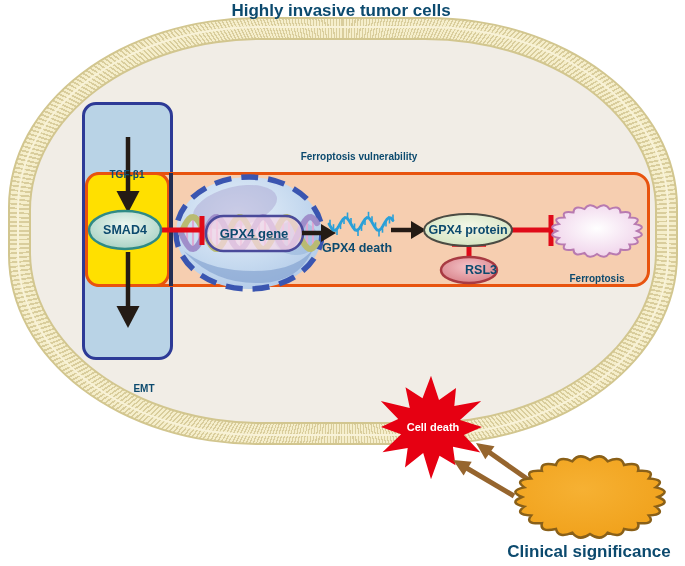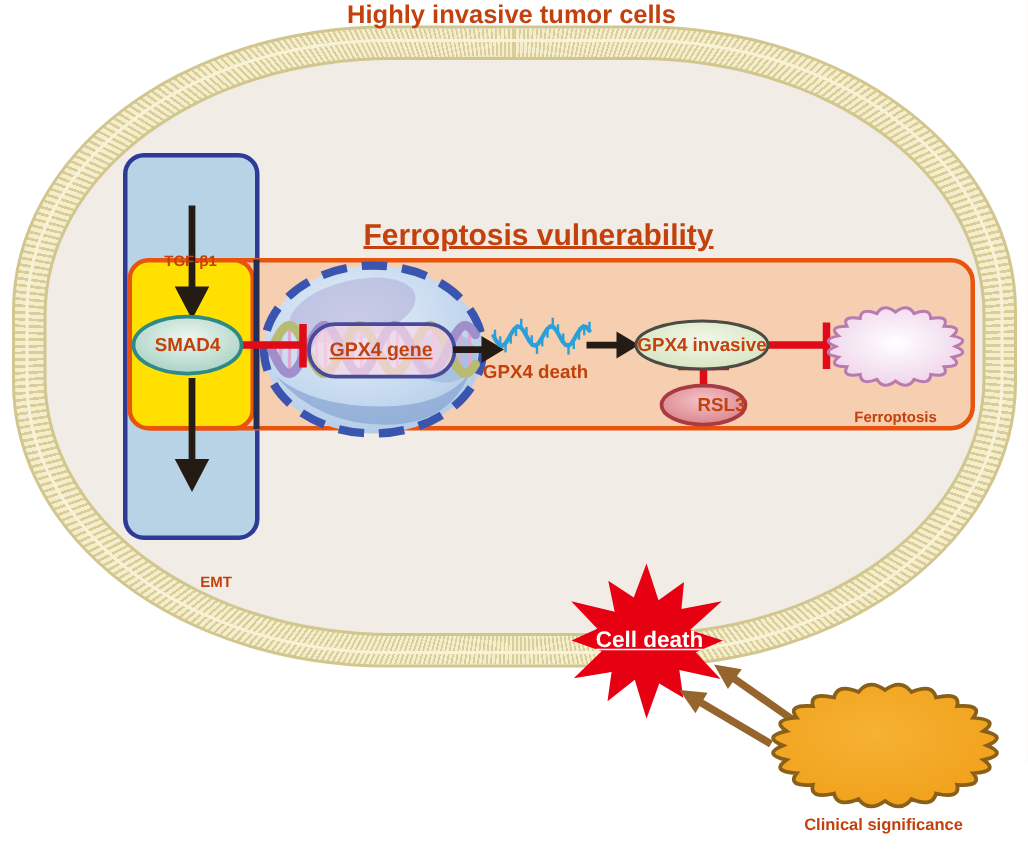--- a/index.html
+++ b/index.html
@@ -19,28 +19,28 @@
     background:#b9d3e6;border:3px solid #2d3a96;border-radius:14px;box-sizing:border-box;}
   .box-orange{position:absolute;left:85px;top:172px;width:565px;height:115px;
     background:#f6ceb0;border:3.5px solid #e8530e;border-radius:16px;box-sizing:border-box;}
   .box-yellow{position:absolute;left:85px;top:172px;width:85px;height:115px;
     background:#ffe000;border:3.5px solid #e8530e;border-radius:14px;box-sizing:border-box;}
   .blue-edge-patch{position:absolute;left:169px;top:173px;width:4px;height:113px;background:#242d53;}
 
   svg.layer{position:absolute;left:0;top:0;}
 
   .lbl{position:absolute;transform:translate(-50%,-50%);font-weight:bold;
-    color:#c2410c;white-space:nowrap;line-height:1;}
+    color:#0c4a6e;white-space:nowrap;line-height:1;}
   .t-title{font-size:17px;}
-  .t-head{font-size:20px;text-decoration:underline;}
+  .t-head{font-size:10px;}
   .t-node{font-size:12.5px;}
   .t-mid{font-size:13px;text-decoration:underline;}
   .t-big{font-size:10px;margin-top:48px;}
-  .t-death{font-size:15px;color:#ffffff;text-decoration:underline;}
-  .t-cap{font-size:11px;}
+  .t-death{font-size:11px;color:#ffffff;}
+  .t-cap{font-size:17px;}
 </style>
 </head>
 <body>
 
 <div class="canvas">
 
   <div class="cell-outer"></div>
   <div class="cell-mid"></div>
   <div class="cell-inner"></div>
 
@@ -171,18 +171,18 @@
     <path id="gem-cloud" fill="url(#gGem)" stroke="#8a6018" stroke-width="2.5" d="M590.0 460.0 Q600.8 452.2 607.6 461.3 Q621.7 455.3 624.0 465.0 Q640.5 461.2 638.1 470.8 Q655.8 469.5 648.9 478.5 Q666.6 479.7 655.7 487.4 Q672.3 491.1 658.0 497.0 Q672.3 502.9 655.7 506.6 Q666.6 514.3 648.9 515.5 Q655.8 524.5 638.1 523.2 Q640.5 532.8 624.0 529.0 Q621.7 538.7 607.6 532.7 Q600.8 541.8 590.0 534.0 Q579.2 541.8 572.4 532.7 Q558.3 538.7 556.0 529.0 Q539.5 532.8 541.9 523.2 Q524.2 524.5 531.1 515.5 Q513.4 514.3 524.3 506.6 Q507.7 502.9 522.0 497.0 Q507.7 491.1 524.3 487.4 Q513.4 479.7 531.1 478.5 Q524.2 469.5 541.9 470.8 Q539.5 461.2 556.0 465.0 Q558.3 455.3 572.4 461.3 Q579.2 452.2 590.0 460.0 Z"></path>
   </svg>
 
   <div class="lbl t-title" style="left:341px;top:10px">Highly invasive tumor cells</div>
   <div class="lbl t-big" style="left:127px;top:127px">TGF-β1</div>
   <div class="lbl t-node" style="left:125px;top:230px">SMAD4</div>
   <div class="lbl t-big" style="left:144px;top:341px">EMT</div>
   <div class="lbl t-head" style="left:359px;top:157px">Ferroptosis vulnerability</div>
   <div class="lbl t-mid" style="left:254px;top:233px">GPX4 gene</div>
   <div class="lbl t-node" style="left:357px;top:248px">GPX4 death</div>
-  <div class="lbl t-node" style="left:468px;top:230px">GPX4 invasive</div>
+  <div class="lbl t-node" style="left:468px;top:230px">GPX4 protein</div>
   <div class="lbl t-node" style="left:481px;top:270px">RSL3</div>
   <div class="lbl t-big" style="left:597px;top:231px">Ferroptosis</div>
   <div class="lbl t-death" style="left:433px;top:427px">Cell death</div>
   <div class="lbl t-cap" style="left:589px;top:551px">Clinical significance</div>
 </div>
 
 </body></html>

